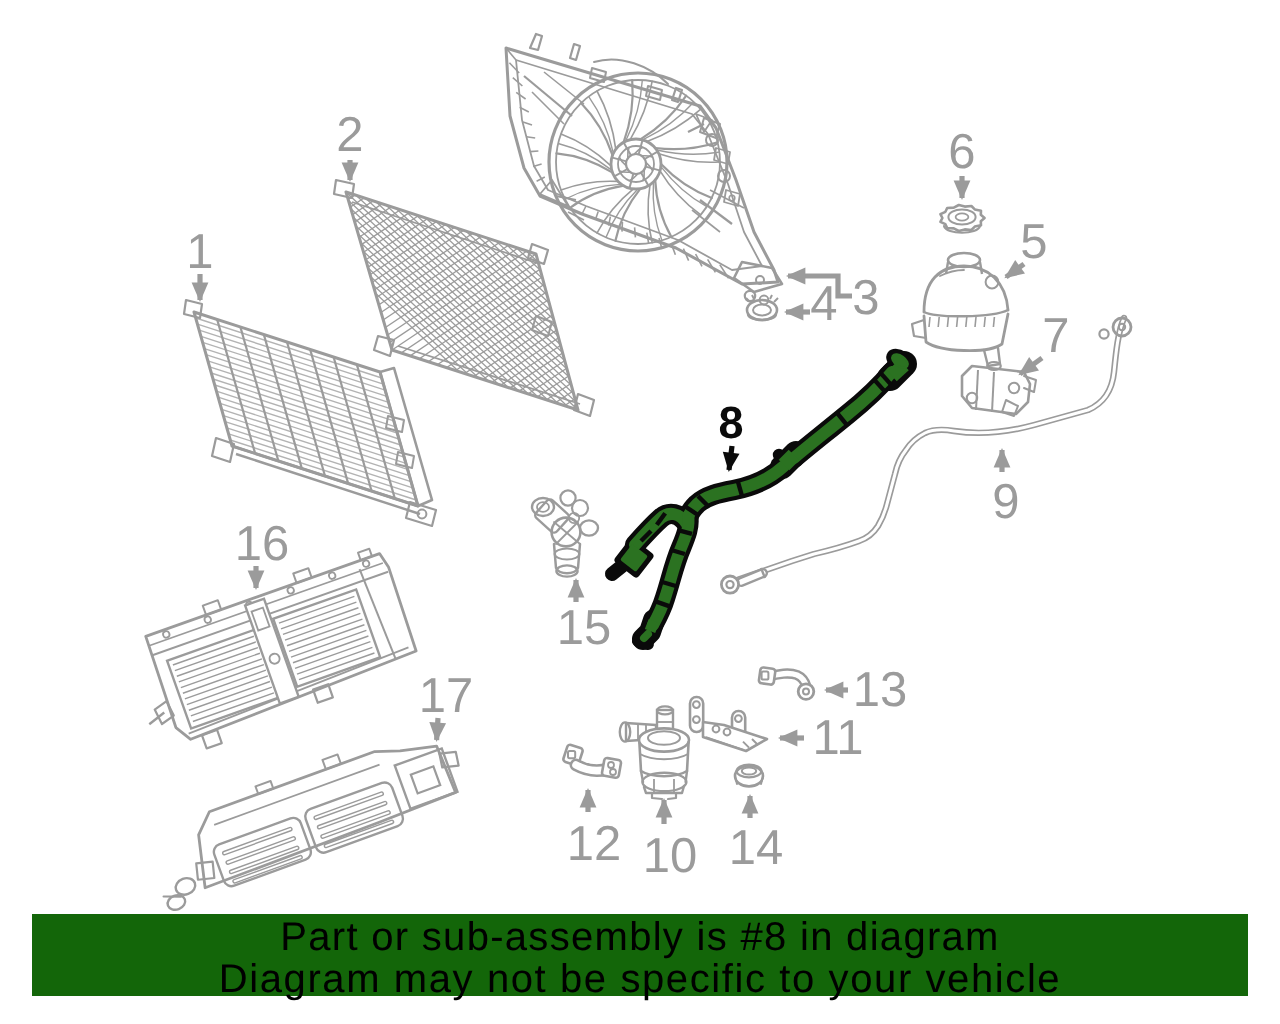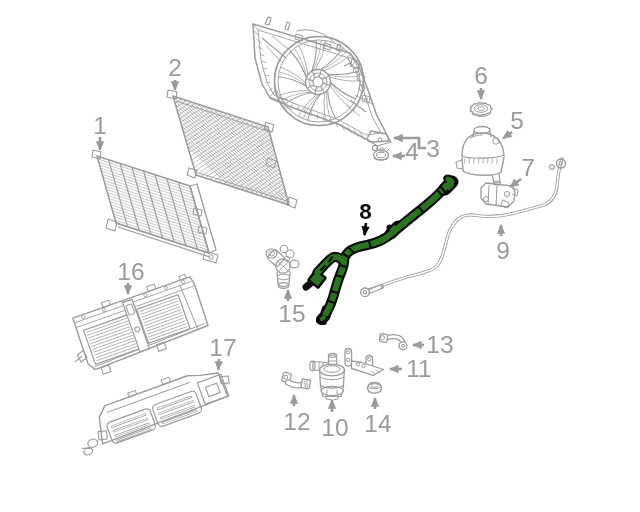--- a/index.html
+++ b/index.html
@@ -557,13 +557,17 @@
 <path d="M501.0,236.0 L501.0,225.0" fill="none" stroke="#9b9b9b" stroke-width="2.6" marker-end="url(#ag)"></path>
 <path d="M332.0,412.0 L332.0,400.0" fill="none" stroke="#9b9b9b" stroke-width="2.6" marker-end="url(#ag)"></path>
 <path d="M402.0,369.0 L390.0,369.0" fill="none" stroke="#9b9b9b" stroke-width="2.6" marker-end="url(#ag)"></path>
 <path d="M294.0,406.0 L294.0,395.0" fill="none" stroke="#9b9b9b" stroke-width="2.6" marker-end="url(#ag)"></path>
 <path d="M424.0,345.0 L413.0,345.0" fill="none" stroke="#9b9b9b" stroke-width="2.6" marker-end="url(#ag)"></path>
 <path d="M375.0,409.0 L375.0,398.0" fill="none" stroke="#9b9b9b" stroke-width="2.6" marker-end="url(#ag)"></path>
 <path d="M288.0,301.0 L288.0,290.0" fill="none" stroke="#9b9b9b" stroke-width="2.6" marker-end="url(#ag)"></path>
 <path d="M128.0,283.0 L128.0,294.0" fill="none" stroke="#9b9b9b" stroke-width="2.6" marker-end="url(#ag)"></path>
 <path d="M219.0,359.0 L218.3,370.0" fill="none" stroke="#9b9b9b" stroke-width="2.6" marker-end="url(#ag)"></path>
 </svg>
+<div id="banner">
+      <div class="l1">Part or sub-assembly is #8 in diagram</div>
+      <div class="l2">Diagram may not be specific to your vehicle</div>
+    </div>
 </div>
 
 </body></html>

